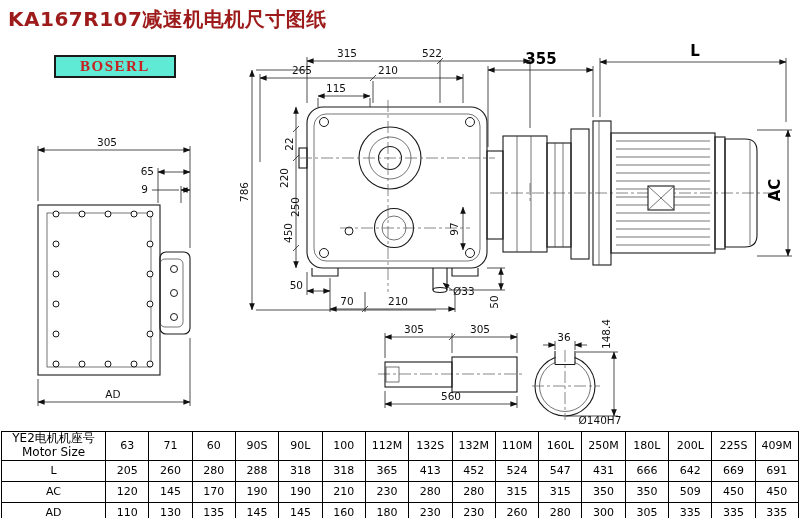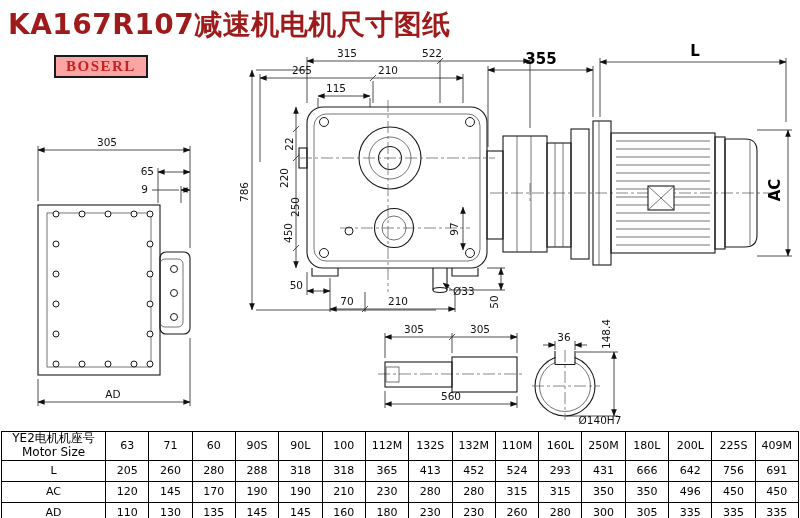--- a/index.html
+++ b/index.html
@@ -1,22 +1,22 @@
 <!DOCTYPE html>
 <html><head>
 <meta charset="utf-8">
 <style>
   *{margin:0;padding:0;box-sizing:border-box}
   html,body{width:800px;height:518px;background:#fff;overflow:hidden;
     font-family:"DejaVu Sans","Liberation Sans",sans-serif;color:#000;position:relative}
-  .title{position:absolute;left:8px;top:6px;font-size:28px;font-weight:bold;
+  .title{position:absolute;left:8px;top:6px;font-size:20px;font-weight:bold;
     color:#9e1b1b;letter-spacing:.5px;white-space:nowrap}
   .brand{position:absolute;left:54px;top:55px;border:2px solid #1a1a1a;
-    padding:1px 10px;font-family:"Liberation Serif","DejaVu Serif",serif;
-    font-weight:bold;font-size:15px;color:#c62222;letter-spacing:1.5px;background:#fca5a5}
+    padding:1px 24px;font-family:"Liberation Serif","DejaVu Serif",serif;
+    font-weight:bold;font-size:15px;color:#c62222;letter-spacing:1.5px;background:#5eead4}
   svg.draw{position:absolute;left:0;top:0}
   .ln{stroke:#1a1a1a;stroke-width:1.1;fill:none}
   .thin{stroke:#3a3a3a;stroke-width:.7;fill:none}
   .dim{stroke:#222;stroke-width:.8;fill:none}
   .cl{stroke:#555;stroke-width:.7;fill:none;stroke-dasharray:12 3 3 3}
   .hole{fill:#fff;stroke:#1a1a1a;stroke-width:1}
   .mask{fill:#fff;stroke:none}
   text.d{font:10.5px "DejaVu Sans",sans-serif;fill:#111}
   text.big{font:600 15px "DejaVu Sans",sans-serif;fill:#000}
   table.dims{position:absolute;left:1px;top:431px;width:798px;border-collapse:collapse;
@@ -243,43 +243,43 @@
         <td>205</td>
         <td>260</td>
         <td>280</td>
         <td>288</td>
         <td>318</td>
         <td>318</td>
         <td>365</td>
         <td>413</td>
         <td>452</td>
         <td>524</td>
-        <td>293</td>
+        <td>547</td>
         <td>431</td>
         <td>666</td>
         <td>642</td>
-        <td>756</td>
+        <td>669</td>
         <td>691</td>
       </tr>
       <tr>
         <th>AC</th>
         <td>120</td>
         <td>145</td>
         <td>170</td>
         <td>190</td>
         <td>190</td>
         <td>210</td>
         <td>230</td>
         <td>280</td>
         <td>280</td>
         <td>315</td>
         <td>315</td>
         <td>350</td>
         <td>350</td>
-        <td>496</td>
+        <td>509</td>
         <td>450</td>
         <td>450</td>
       </tr>
       <tr>
         <th>AD</th>
         <td>110</td>
         <td>130</td>
         <td>135</td>
         <td>145</td>
         <td>145</td>

